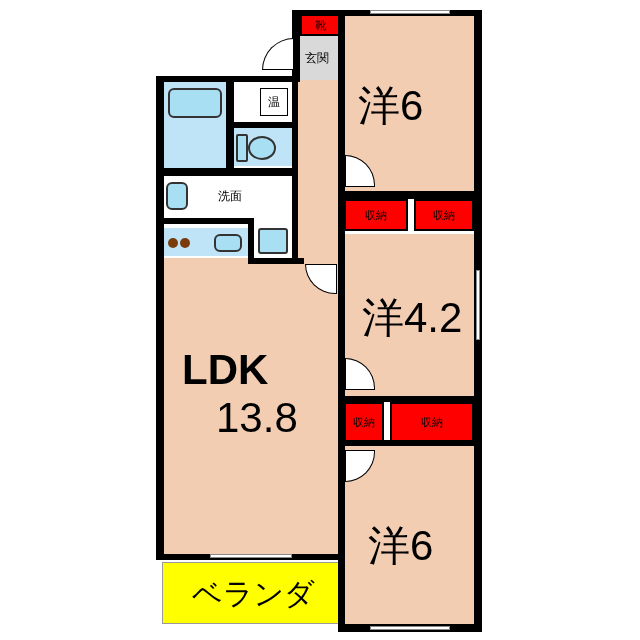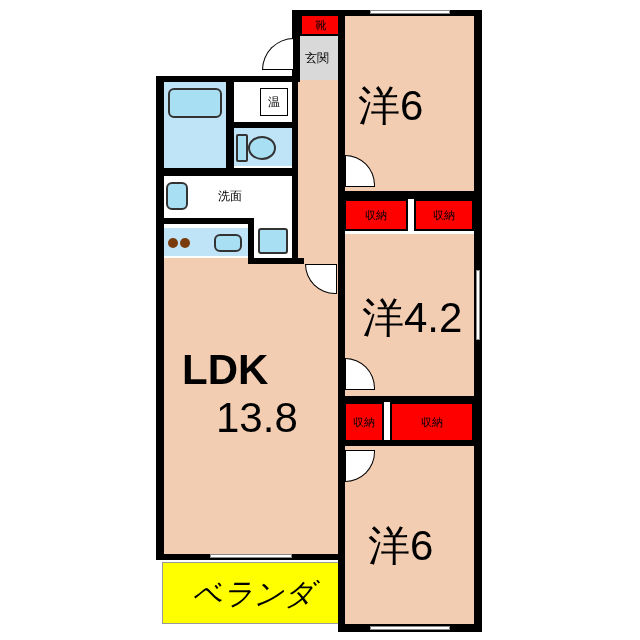--- a/index.html
+++ b/index.html
@@ -58,21 +58,21 @@
     <span>収納</span>
   </div>
 <div class="red" style="left:344px;top:402px;width:40px;height:40px;">
     <span>収納</span>
   </div>
 <div class="red" style="left:390px;top:402px;width:84px;height:40px;">
     <span>収納</span>
   </div>
 
 <div class="abs" style="left:162px;top:562px;width:178px;height:62px;background:#ffff00;border:1px solid #999;"></div>
-<div class="label" style="left:192px;top:574px;font-size:30px;font-style:italic;">ベランダ</div>
+<div class="label" style="left:192px;top:574px;font-size:30px;">ベランダ</div>
 
 <div class="wall" style="left:292px;top:10px;width:190px;height:6px;"></div>
 <div class="wall" style="left:474px;top:10px;width:8px;height:622px;"></div>
 <div class="wall" style="left:338px;top:624px;width:144px;height:8px;"></div>
 <div class="wall" style="left:292px;top:10px;width:8px;height:70px;"></div>
 <div class="wall" style="left:156px;top:76px;width:144px;height:6px;"></div>
 <div class="wall" style="left:156px;top:76px;width:8px;height:484px;"></div>
 <div class="wall" style="left:156px;top:554px;width:186px;height:6px;"></div>
 <div class="wall" style="left:338px;top:10px;width:7px;height:622px;"></div>
 <div class="wall" style="left:344px;top:191px;width:136px;height:8px;"></div>

